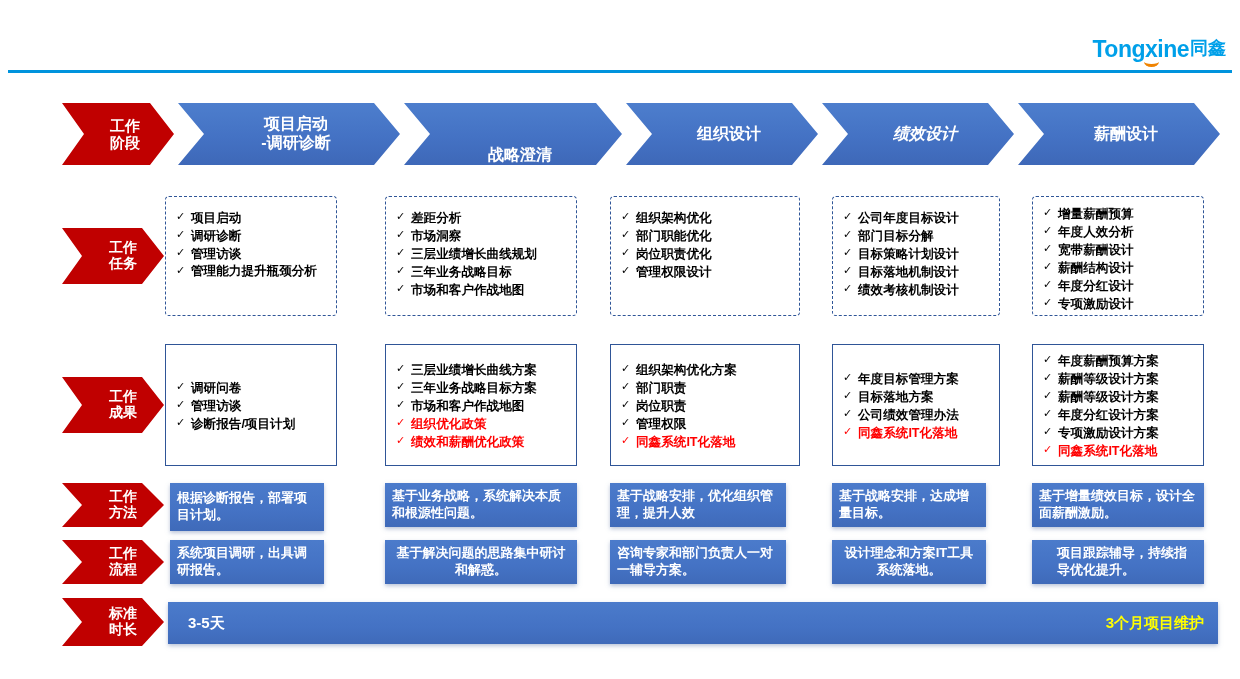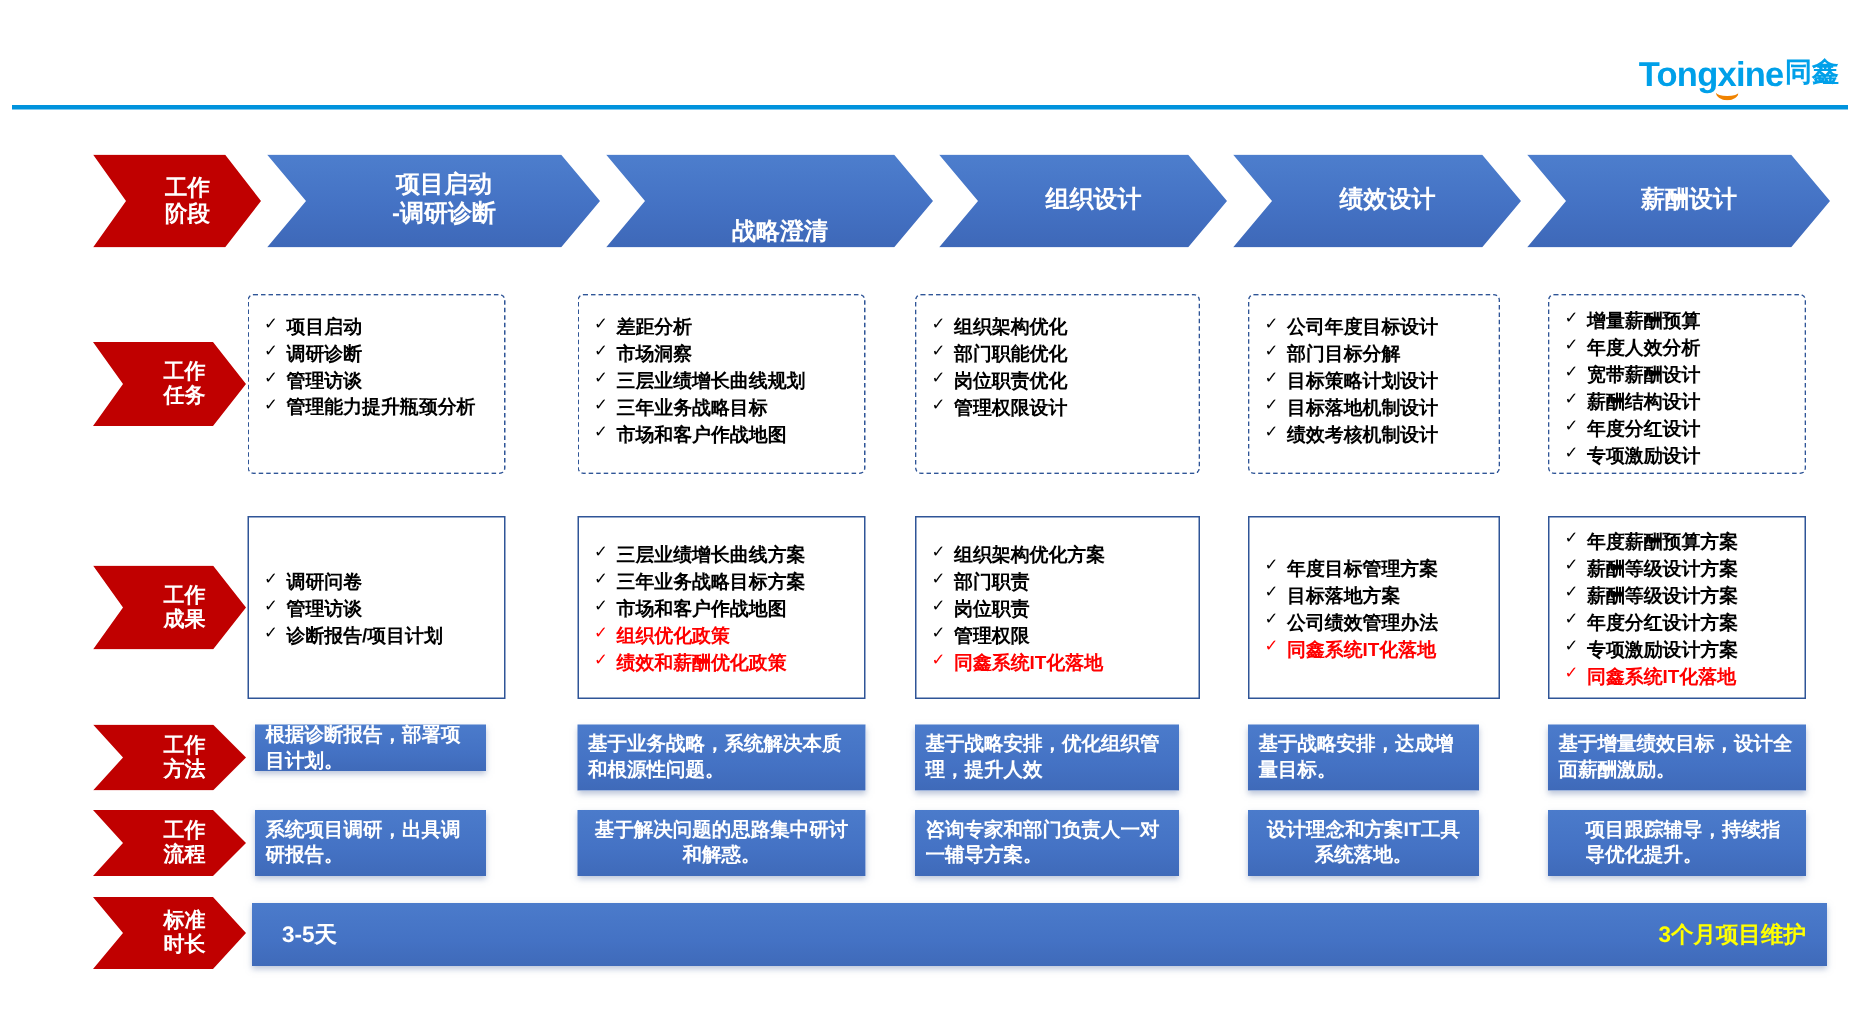--- a/index.html
+++ b/index.html
@@ -226,21 +226,21 @@
     <span>项目启动</span><br>
     <span>-调研诊断</span>
   </span>
 </div>
 <div class="chev blue" style="left:404px; width:218px;align-items:flex-end;">
   <span class="chev-label">战略澄清</span>
 </div>
 <div class="chev blue" style="left:626px; width:192px;">
   <span class="chev-label">组织设计</span>
 </div>
-<div class="chev blue" style="left:822px; width:192px;">
+<div class="chev blue" style="left:822px; width:192px;font-style:italic;">
   <span class="chev-label">绩效设计</span>
 </div>
 <div class="chev blue" style="left:1018px; width:202px;">
   <span class="chev-label">薪酬设计</span>
 </div>
 
 <div class="rowlabel" style="top:228px; height:56px;">
   <span>
     <span>工作</span><br>
     <span>任务</span>
@@ -361,21 +361,21 @@
   <ul class="checklist">
     <li>年度薪酬预算方案</li>
     <li>薪酬等级设计方案</li>
     <li>薪酬等级设计方案</li>
     <li>年度分红设计方案</li>
     <li>专项激励设计方案</li>
     <li class="red">同鑫系统IT化落地</li>
   </ul>
 </div>
 
-<div class="bluebox" style="left:170px; top:483px; width:154px; height:31px;">
+<div class="bluebox" style="left:170px; top:483px; width:154px; height:48px;">
   <span>根据诊断报告，部署项目计划。</span>
 </div>
 <div class="bluebox" style="left:385px; top:483px; width:192px; height:44px;">
   <span>基于业务战略，系统解决本质和根源性问题。</span>
 </div>
 <div class="bluebox" style="left:610px; top:483px; width:176px; height:44px;">
   <span>基于战略安排，优化组织管理，提升人效</span>
 </div>
 <div class="bluebox" style="left:832px; top:483px; width:154px; height:44px;">
   <span>基于战略安排，达成增量目标。</span>

